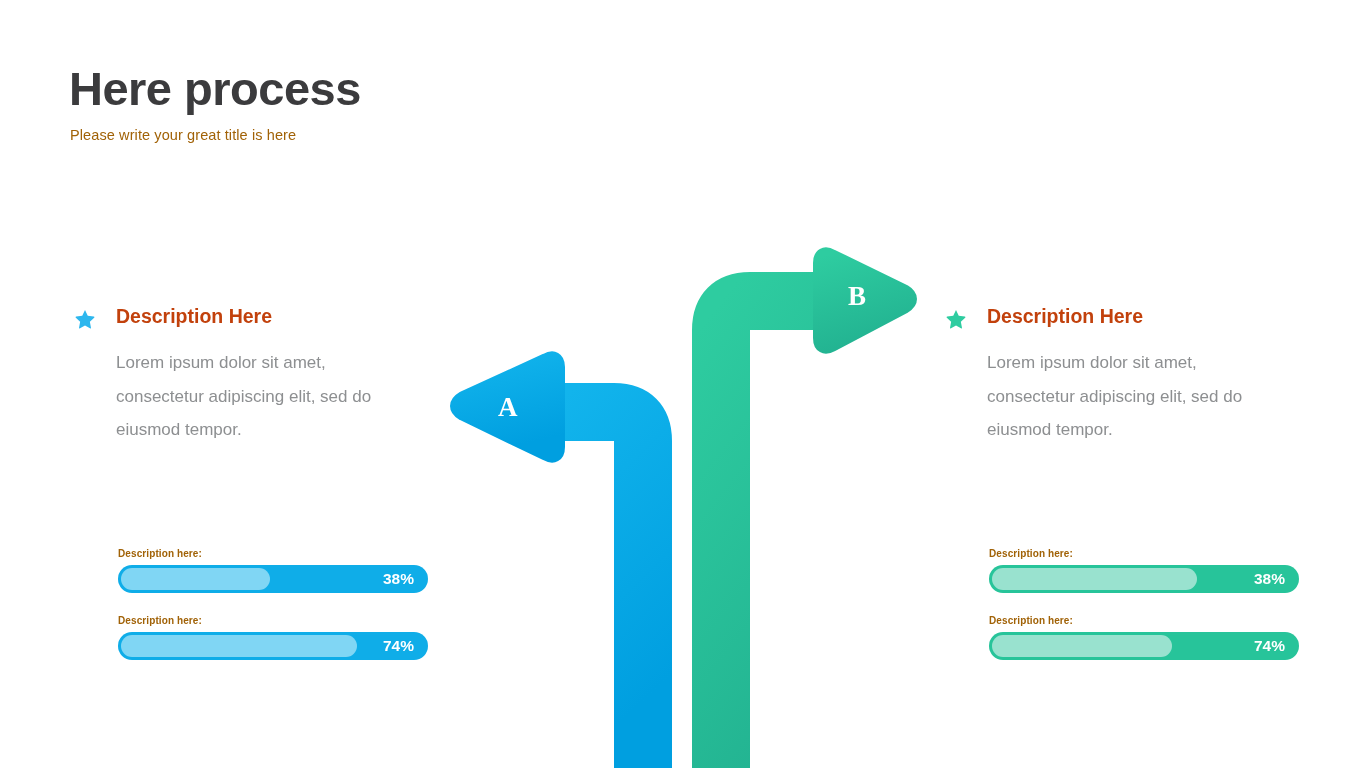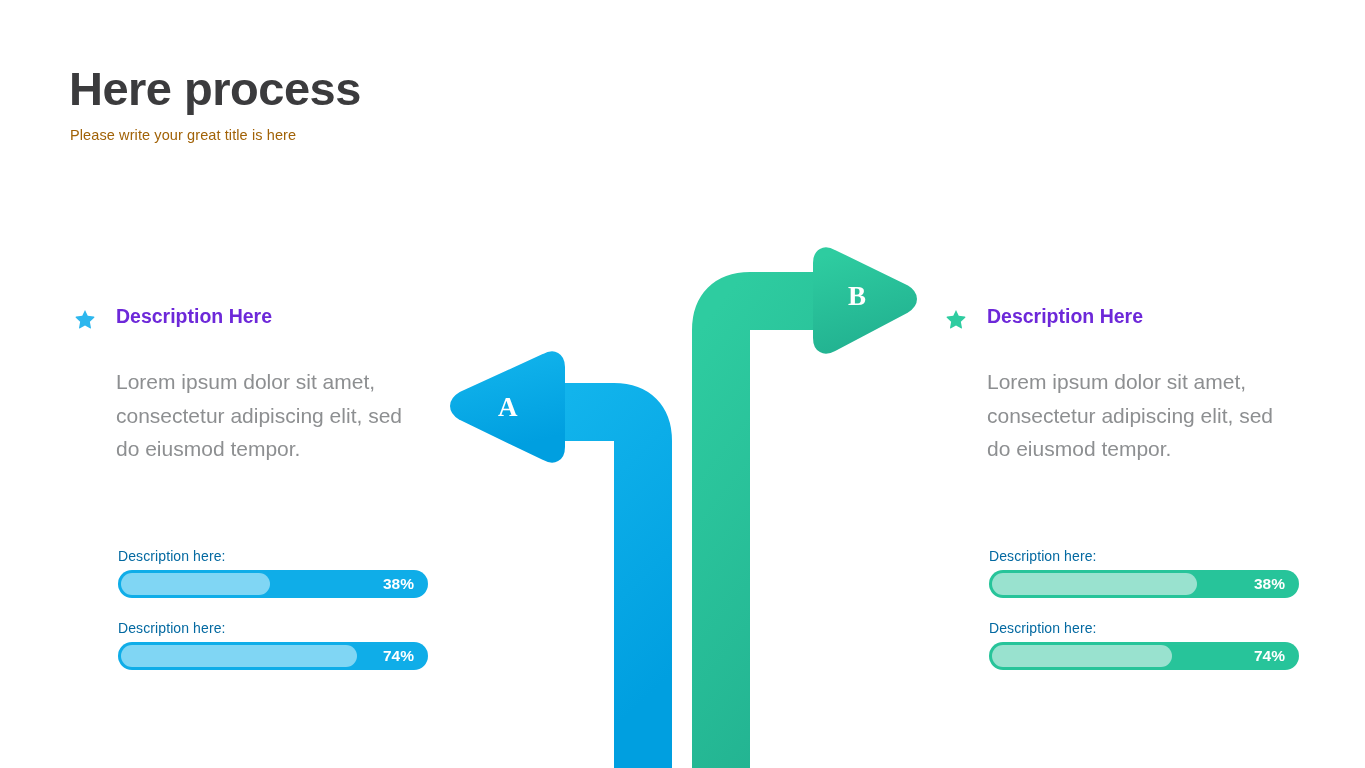--- a/index.html
+++ b/index.html
@@ -57,47 +57,48 @@
     top: 3px;
     width: 22px;
     height: 22px;
   }
   .col-heading {
     position: absolute;
     left: 46px;
     top: 0px;
     font-size: 19.5px;
     font-weight: bold;
-    color: #6d28d9;
+    color: #c2410c;
     white-space: nowrap;
   }
   .col-body {
-    margin-top: 26px;
+    margin-top: 7px;
     margin-left: 46px;
     width: 292px;
-    font-size: 21px;
+    font-size: 17px;
     line-height: 33.5px;
     color: #8d8f91;
   }
 
   
   .bars {
     position: absolute;
     top: 548px;
     width: 310px;
   }
   #bars-left  { left: 118px; }
   #bars-right { left: 989px; }
 
   .bar-block { margin-bottom: 22px; }
   .bar-label {
-    font-size: 14px;
-    color: #0369a1;
+    font-size: 10px;
+    color: #a16207;
     margin-bottom: 6px;
     letter-spacing: 0.1px;
+    font-weight: bold;
   }
   .bar-track {
     position: relative;
     height: 28px;
     border-radius: 14px;
     overflow: hidden;
   }
   .bar-fill {
     position: absolute;
     left: 3px;

